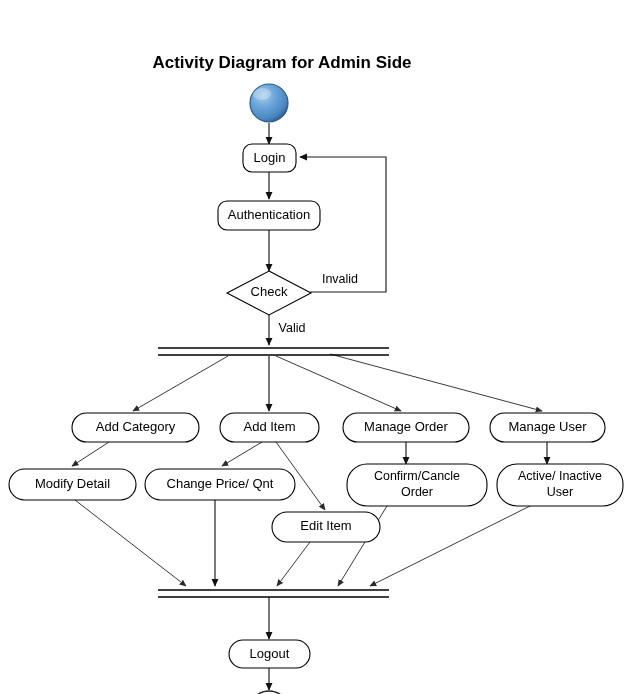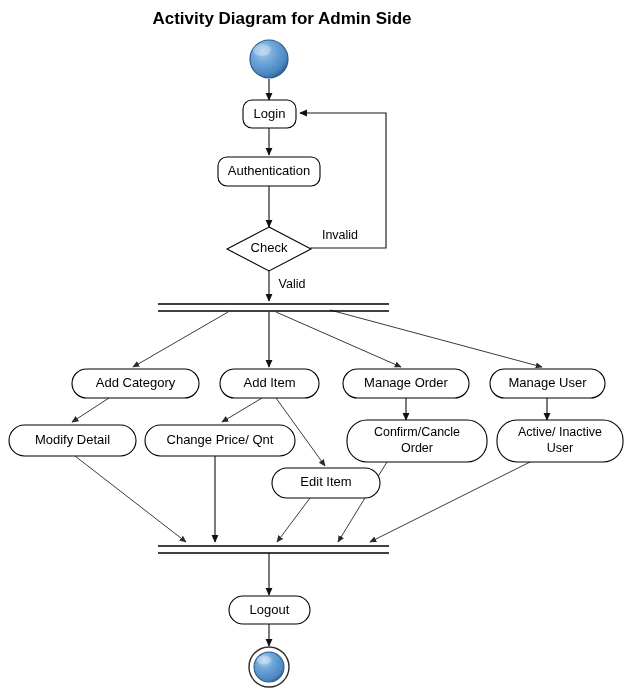--- a/index.html
+++ b/index.html
@@ -13,20 +13,21 @@
     height: 694px;
     overflow: hidden;
     font-family: "Liberation Sans", sans-serif;
     position: relative;
   }
   #diagram-root {
     position: relative;
     width: 631px;
     height: 556px;
     background: #ffffff;
+    margin-top: 44px;
   }
   svg#activity-diagram {
     display: block;
     width: 631px;
     height: 694px;
   }
   .diagram-title {
     font-family: "Liberation Sans", sans-serif;
     font-size: 17px;
     font-weight: bold;

